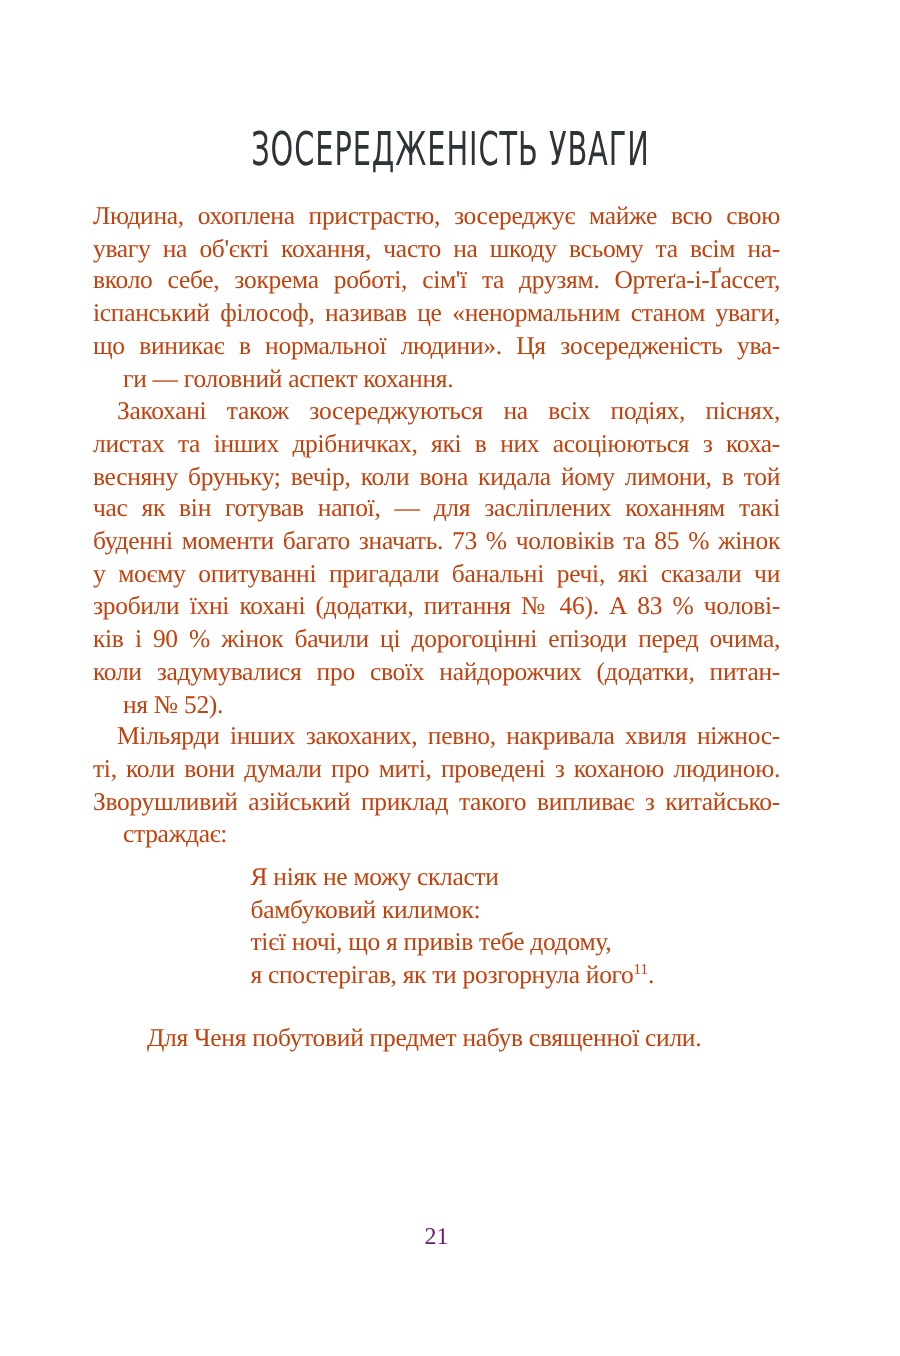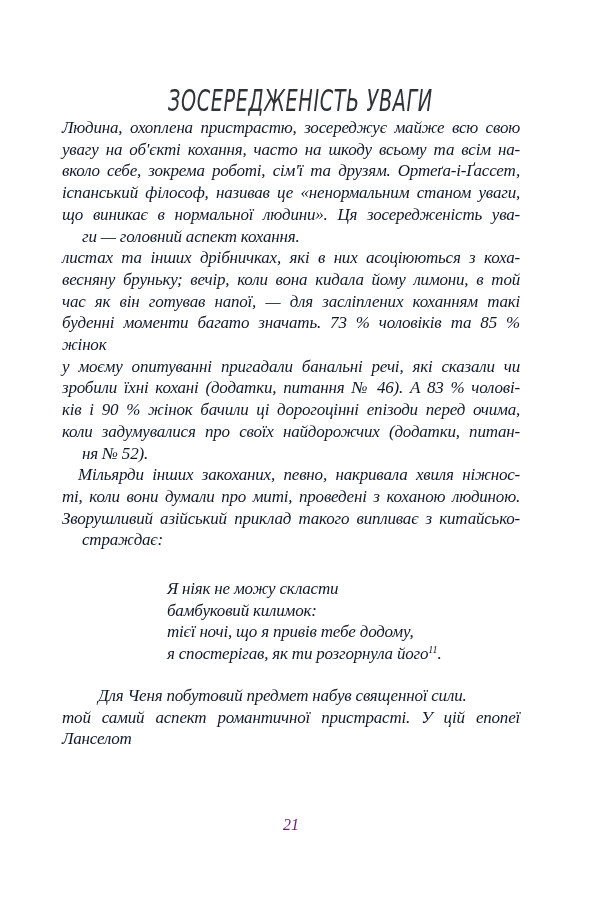--- a/index.html
+++ b/index.html
@@ -7,21 +7,20 @@
     padding: 0;
     background: #ffffff;
   }
   .page {
     position: relative;
     width: 600px;
     height: 904px;
     background: #ffffff;
     overflow: hidden;
     font-family: "Liberation Serif", serif;
-    font-style: italic;
   }
   .title-row {
     position: absolute;
     top: 85px;
     left: 0;
     width: 600px;
     text-align: center;
     white-space: nowrap;
   }
   .title {
@@ -32,41 +31,41 @@
     font-size: 31px;
     line-height: 1;
     letter-spacing: 1px;
     color: #2e3338;
     transform: scaleX(0.62);
     transform-origin: center center;
   }
   .textblock {
     position: absolute;
     left: 62px;
-    top: 117px;
+    top: 133px;
     width: 458px;
     font-size: 17px;
     line-height: 21.7px;
     letter-spacing: -0.2px;
-    color: #0f172a;
+    color: #c2410c;
   }
   .line {
     text-align: justify;
     text-align-last: justify;
     white-space: normal;
   }
   .line.last {
     text-align-last: left;
     margin-left: 20px;
   }
   .line.indent {
     text-indent: 16px;
   }
   .poem {
-    margin: 27px 0 20px 105px;
+    margin: 7px 0 20px 105px;
   }
   .poem .line {
     text-align: left;
     text-align-last: left;
   }
   .poem sup {
     font-size: 10px;
     line-height: 0;
     vertical-align: 6px;
     letter-spacing: 0;
@@ -91,20 +90,21 @@
   </div>
 
   <div class="textblock">
     <div id="paras-before">
         <div class="line">Людина, охоплена пристрастю, зосереджує майже всю свою</div>
         <div class="line">увагу на об'єкті кохання, часто на шкоду всьому та всім на-</div>
         <div class="line">вколо себе, зокрема роботі, сім'ї та друзям. Ортеґа-і-Ґассет,</div>
         <div class="line">іспанський філософ, називав це «ненормальним станом уваги,</div>
         <div class="line">що виникає в нормальної людини». Ця зосередженість ува-</div>
         <div class="line last">ги — головний аспект кохання.</div>
+        <div class="line indent">Закохані також зосереджуються на всіх подіях, піснях,</div>
         <div class="line">листах та інших дрібничках, які в них асоціюються з коха-</div>
         <div class="line">весняну бруньку; вечір, коли вона кидала йому лимони, в той</div>
         <div class="line">час як він готував напої, — для засліплених коханням такі</div>
         <div class="line">буденні моменти багато значать. 73 % чоловіків та 85 % жінок</div>
         <div class="line">у моєму опитуванні пригадали банальні речі, які сказали чи</div>
         <div class="line">зробили їхні кохані (додатки, питання № 46). А 83 % чолові-</div>
         <div class="line">ків і 90 % жінок бачили ці дорогоцінні епізоди перед очима,</div>
         <div class="line">коли задумувалися про своїх найдорожчих (додатки, питан-</div>
         <div class="line last">ня № 52).</div>
         <div class="line indent">Мільярди інших закоханих, певно, накривала хвиля ніжнос-</div>
@@ -113,21 +113,20 @@
         <div class="line last">страждає:</div>
       </div>
     <div id="poem" class="poem">
         <div class="line">Я ніяк не можу скласти</div>
         <div class="line">бамбуковий килимок:</div>
         <div class="line">тієї ночі, що я привів тебе додому,</div>
         <div class="line"><span>я спостерігав, як ти розгорнула його</span><sup>11</sup><span>.</span></div>
       </div>
     <div id="paras-after">
         <div class="line last indent">Для Ченя побутовий предмет набув священної сили.</div>
-        <div class="line">той самий аспект романтичної пристрасті. У цій епопеї Ланселот</div>
       </div>
   </div>
 
   <div class="pagenum-row">
     <span>21</span>
   </div>
 
 </div>
 
 </body></html>

